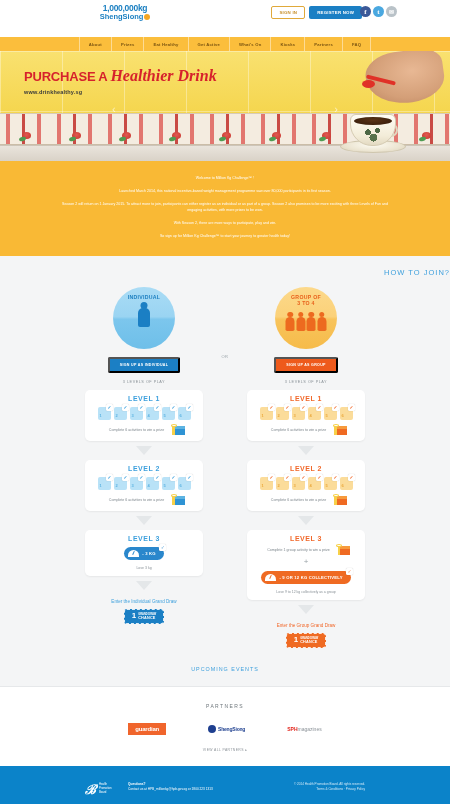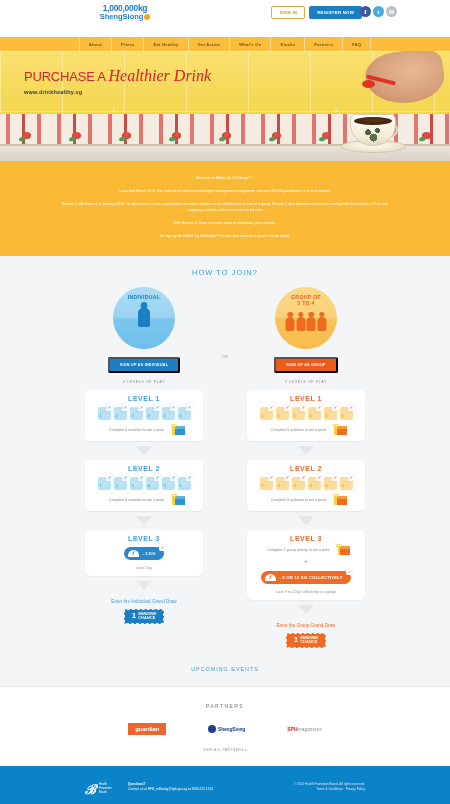--- a/index.html
+++ b/index.html
@@ -43,21 +43,21 @@
   
   .hero { position: relative; height: 110px; overflow: hidden; background: #f6d95d; }
   .tilebg { position:absolute; inset:0;
     background-image:
       linear-gradient(rgba(255,255,255,.35) 1px, transparent 1px),
       linear-gradient(90deg, rgba(255,255,255,.35) 1px, transparent 1px),
       linear-gradient(180deg,#f9e170 0%, #f5d64f 55%, #f2cf42 100%);
     background-size: 62px 60px, 62px 60px, 100% 100%;
   }
   .hero-text { position: absolute; left: 24px; top: 16px; }
-  .h-l1 { font-size: 13px; font-weight: normal; color: #d6222c; letter-spacing: -.2px;
+  .h-l1 { font-size: 13px; font-weight: bold; color: #d6222c; letter-spacing: -.2px;
           font-family:"Liberation Sans", sans-serif; }
   .h-l1 .script { font-family:"Liberation Serif", serif; font-style: italic; font-size: 16px; letter-spacing: 0; }
   .h-l2 { font-size: 11.5px; font-weight: bold; color: #d6222c; letter-spacing: -.2px; margin-top: 1px; }
   .h-url { font-size: 5.5px; font-weight: bold; color: #3a3a3a; margin-top: 4px; letter-spacing: .2px; }
   .tilestrip { position:absolute; left:0; right:0; bottom: 16px; height: 32px;
     background: repeating-linear-gradient(90deg,
       #f4ece0 0px, #f4ece0 6px, #e2766f 6px, #e2766f 10px,
       #f4ece0 10px, #f4ece0 22px, #c94b45 22px, #c94b45 25px,
       #f4ece0 25px, #f4ece0 37px, #e2766f 37px, #e2766f 41px,
       #f4ece0 41px, #f4ece0 51px);
@@ -95,21 +95,21 @@
   .spoon .bowl { position:absolute; left:0; top:3px; width:13px;height:8px;background:#e03127;
                  border-radius:50%; }
   .arrow-l, .arrow-r { position:absolute; top:52px; color: rgba(255,255,255,.65); font-size: 11px; }
   .arrow-l { left: 112px; } .arrow-r { right: 112px; }
   
   .intro { background: #f9b935; padding: 14px 60px 16px; text-align: center; }
   .intro p { font-size: 3.6px; color: #fff; line-height: 1.9; margin-bottom: 6px; }
   .intro p:last-child { margin-bottom: 0; }
   
   .section { background: #f4f5f6; padding-top: 12px; }
-  .sec-title { text-align:center; font-size: 7.5px; color: #3ea0dd; letter-spacing: 1px; font-weight: normal; }
+  .sec-title { text-align:right; font-size: 7.5px; color: #3ea0dd; letter-spacing: 1px; font-weight: normal; }
   .cols { display:flex; justify-content:center; gap: 0; margin-top: 10px; position: relative; }
   .col { width: 124px; display:flex; flex-direction: column; align-items: center; }
   .or { width: 38px; display:flex; align-items:center; justify-content:center; font-size:4px;
         color:#9aa3a8; padding-top: 42px; letter-spacing:.5px;}
   .circle { width: 62px; height: 62px; border-radius: 50%; position: relative; overflow:hidden;
             display:flex; flex-direction:column; align-items:center; }
   .circle.blue { background: linear-gradient(180deg,#aadcf5 0%, #9ad4f2 48%, #7cc6ed 52%, #6ebfe9 100%); }
   .circle.orange { background: linear-gradient(180deg,#fcd98b 0%, #fbd179 48%, #f8c45c 52%, #f6bb4a 100%); }
   .circle-label { font-size: 5.2px; font-weight: bold; margin-top: 7px; letter-spacing: .3px; text-align:center; line-height:1.25;}
   .circle.blue .circle-label { color:#1c7fc0; }

